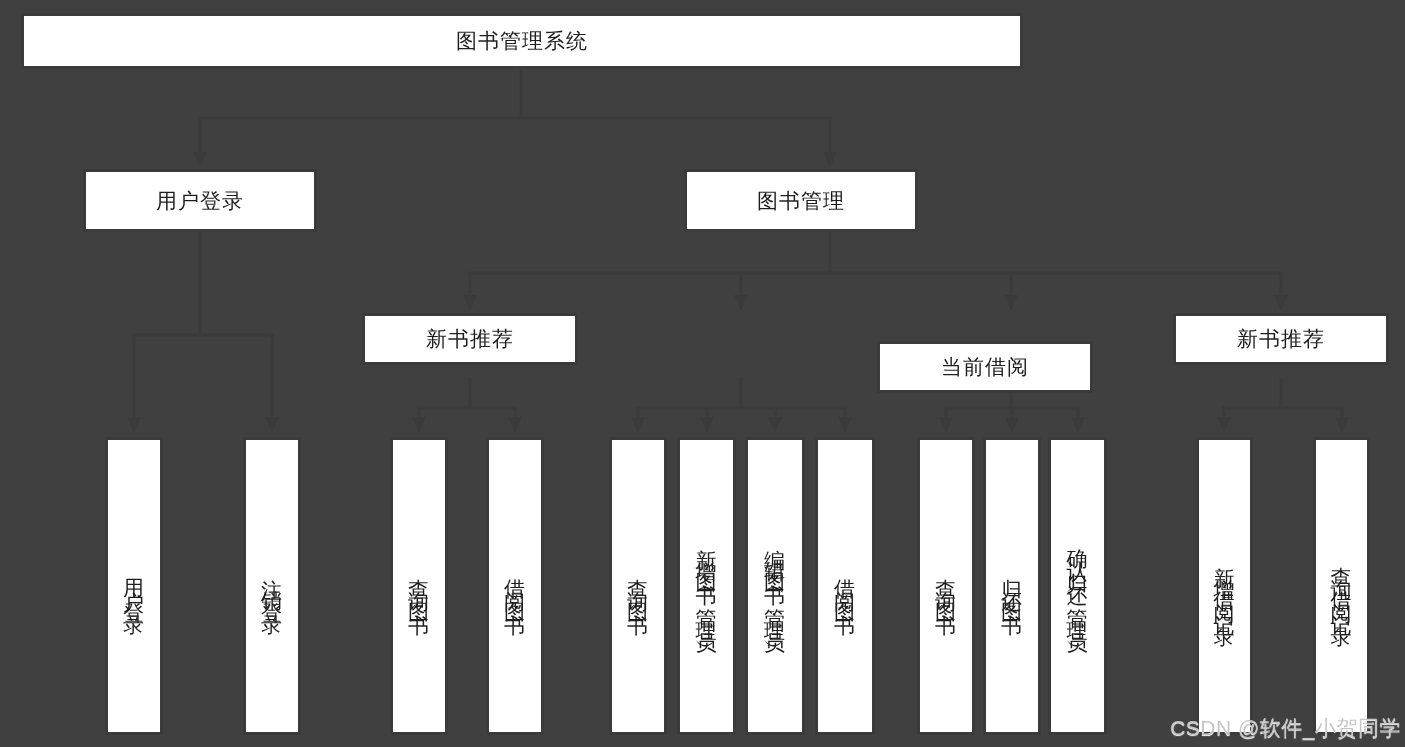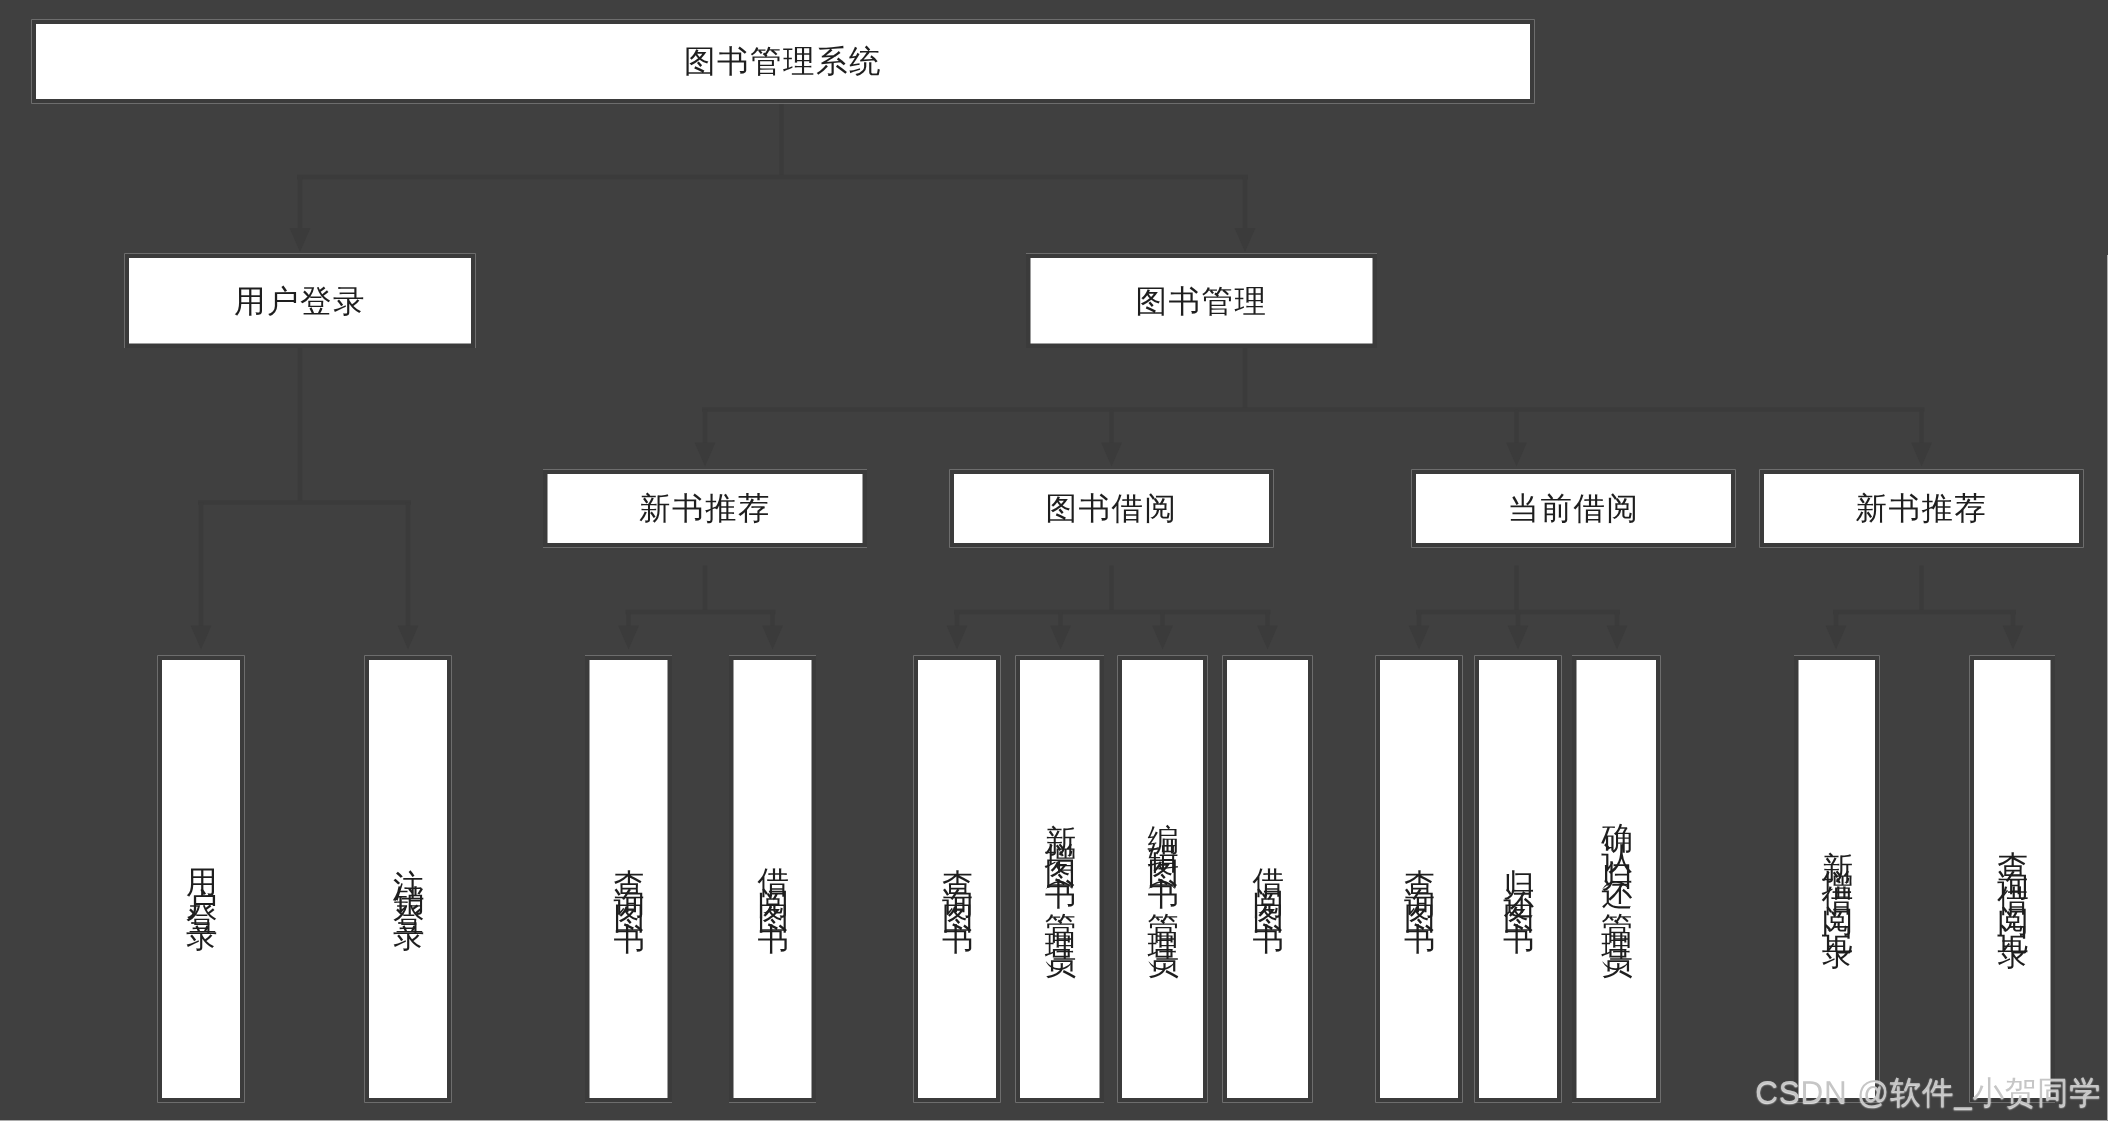--- a/index.html
+++ b/index.html
@@ -22,21 +22,21 @@
     font-size:21px;color:#c6c6c6;letter-spacing:0.5px;
     text-shadow:0 1px 1px #ffffff;z-index:5;margin-top:37px;
   }
   
   .n-root{left:21px;top:13px;width:1002px;height:56px;}
   .n-user-login{left:83px;top:169px;width:234px;height:63px;}
   .n-book-mgmt{left:684px;top:169px;width:234px;height:63px;}
   .n-l3{top:313px;height:52px;width:216px;}
   .n-new-book{left:362px;}
   .n-book-borrow{left:633px;}
-  .n-cur-borrow{left:941px;}
+  .n-cur-borrow{left:877px;margin-top:28px;}
   .n-borrow-rec{left:1173px;}
   .leaf{top:437px;height:298px;width:58px;}
   .lf-a1{left:105px;} .lf-a2{left:243px;}
   .lf-b1{left:390px;} .lf-b2{left:486px;}
   .lf-c1{left:609px;} .lf-c2{left:677px;width:59px;} .lf-c3{left:745px;width:60px;} .lf-c4{left:815px;width:60px;}
   .lf-d1{left:917px;} .lf-d2{left:983px;} .lf-d3{left:1048px;width:59px;}
   .lf-e1{left:1196px;width:57px;} .lf-e2{left:1313px;width:57px;}
 </style>
 </head>
 <body>
@@ -111,21 +111,20 @@
       <path d="M1335,417 L1349,417 L1342,433 Z"></path>
     </g>
   </svg>
 
   <div class="node n-root">图书管理系统</div>
 
   <div class="node n-user-login">用户登录</div>
   <div class="node n-book-mgmt">图书管理</div>
 
   <div class="node n-l3 n-new-book">新书推荐</div>
-  <div class="node n-l3 n-book-borrow">图书借阅</div>
   <div class="node n-l3 n-cur-borrow">当前借阅</div>
   <div class="node n-l3 n-borrow-rec">新书推荐</div>
 
   <div class="node v-node leaf lf-a1">用户登录</div>
   <div class="node v-node leaf lf-a2">注销登录</div>
 
   <div class="node v-node leaf lf-b1">查询图书</div>
   <div class="node v-node leaf lf-b2">借阅图书</div>
 
   <div class="node v-node leaf lf-c1">查询图书</div>

